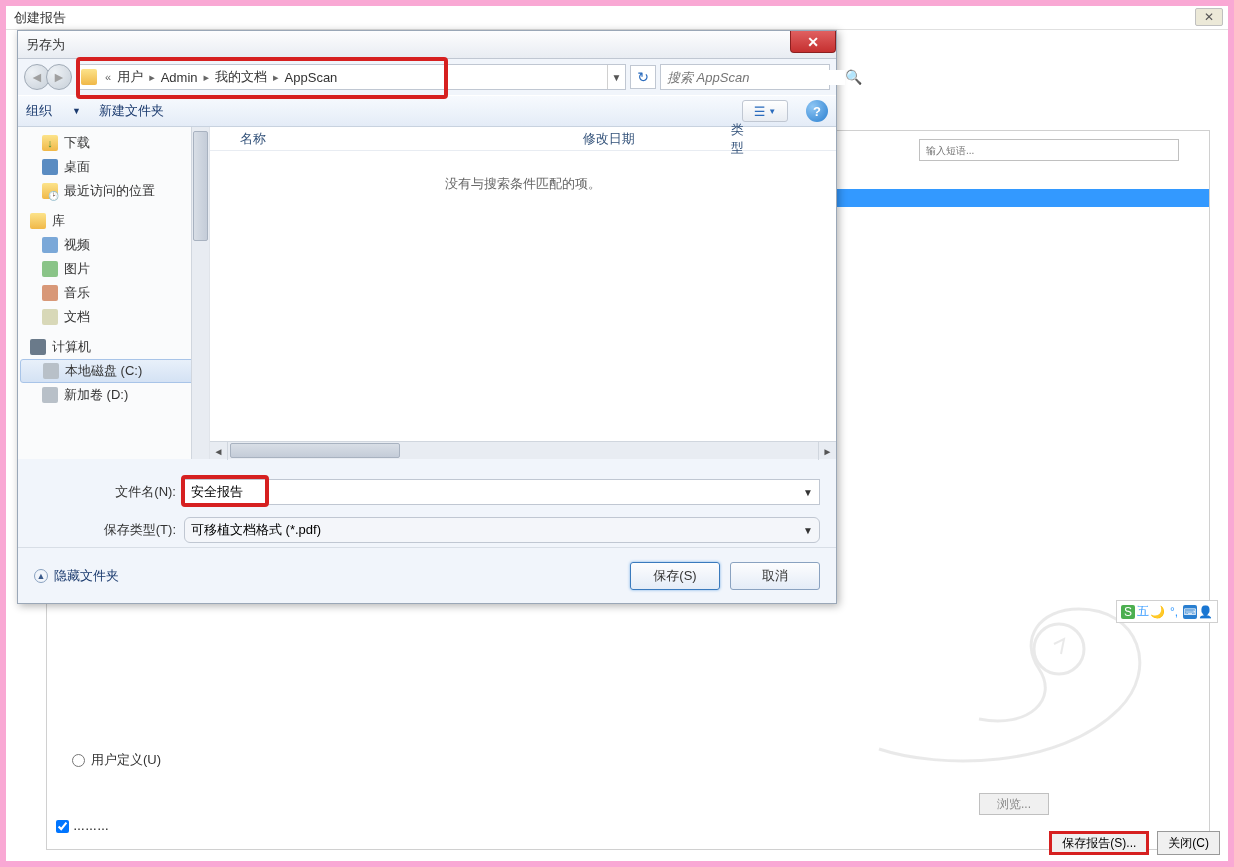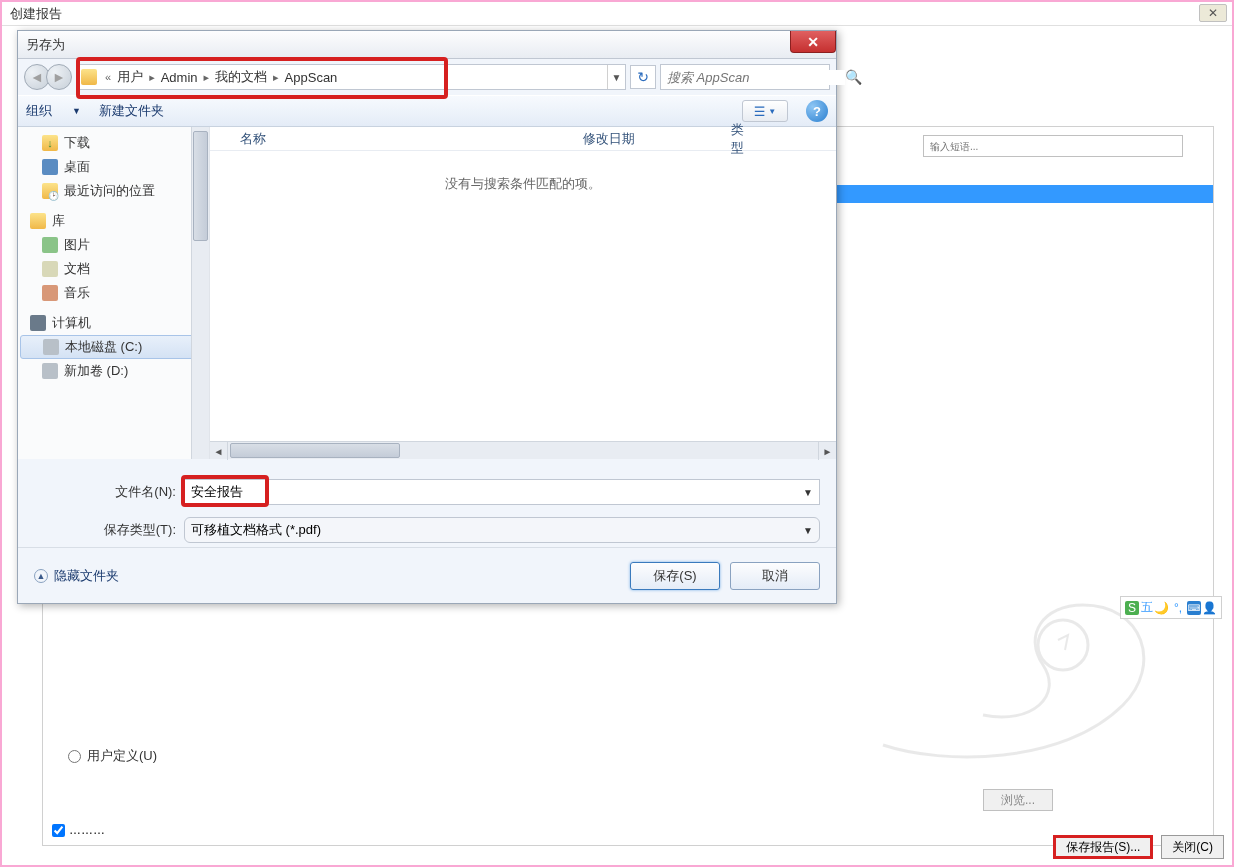--- a/index.html
+++ b/index.html
@@ -1,19 +1,19 @@
 <!DOCTYPE html>
 <html><head>
 <meta charset="utf-8">
 <style>
 * { box-sizing: border-box; margin: 0; padding: 0; font-family: "Microsoft YaHei", "Segoe UI", Tahoma, sans-serif; }
 body { background: #fff; width: 1234px; height: 867px; overflow: hidden; position: relative; }
 
 
-.parent-window { position: absolute; left: 0; top: 0; right: 0; bottom: 0; border: 2px solid #f9a8d4; }
+.parent-window { position: absolute; left: 0; top: 0; right: 0; bottom: 0; border: 6px solid #f9a8d4; }
 .parent-titlebar { height: 24px; background: #fff; display: flex; align-items: center; padding: 0 8px; font-size: 13px; color: #333; border-bottom: 1px solid #e0e0e0; }
 .parent-title-controls { position: absolute; right: 5px; top: 2px; display: flex; gap: 4px; }
 .win-ctl { width: 28px; height: 18px; background: #ece9d8; border: 1px solid #c0c0c0; border-radius: 2px; display: flex; align-items: center; justify-content: center; font-size: 12px; color: #555; }
 
 .parent-body { position: absolute; top: 24px; left: 0; right: 0; bottom: 0; background: #fff; }
 
 .main-frame { position: absolute; left: 40px; top: 100px; right: 18px; height: 720px; border: 1px solid #d0d0d0; background: #fff; }
 .search-input-parent { position: absolute; top: 8px; right: 30px; width: 260px; height: 22px; border: 1px solid #c0c0c0; font-size: 10px; padding: 2px 6px; color: #888; }
 .blue-selected-row { position: absolute; top: 58px; left: 0; right: 0; height: 18px; background: #3399ff; }
 
@@ -222,30 +222,34 @@
         </div>
       <div class="tree-item">
           <span class="ic ic-recent"></span>
           <span>最近访问的位置</span>
         </div>
       <div class="tree-item group">
           <span class="ic ic-lib"></span>
           <span>库</span>
         </div>
       <div class="tree-item">
+          <span class="ic ic-video"></span>
+          <span>视频</span>
+        </div>
+      <div class="tree-item">
           <span class="ic ic-pic"></span>
           <span>图片</span>
         </div>
       <div class="tree-item">
+          <span class="ic ic-music"></span>
+          <span>音乐</span>
+        </div>
+      <div class="tree-item">
           <span class="ic ic-doc"></span>
           <span>文档</span>
-        </div>
-      <div class="tree-item">
-          <span class="ic ic-music"></span>
-          <span>音乐</span>
         </div>
       <div class="tree-item group">
           <span class="ic ic-pc"></span>
           <span>计算机</span>
         </div>
       <div class="tree-item sel">
           <span class="ic ic-disk"></span>
           <span>本地磁盘 (C:)</span>
         </div>
       <div class="tree-item">

